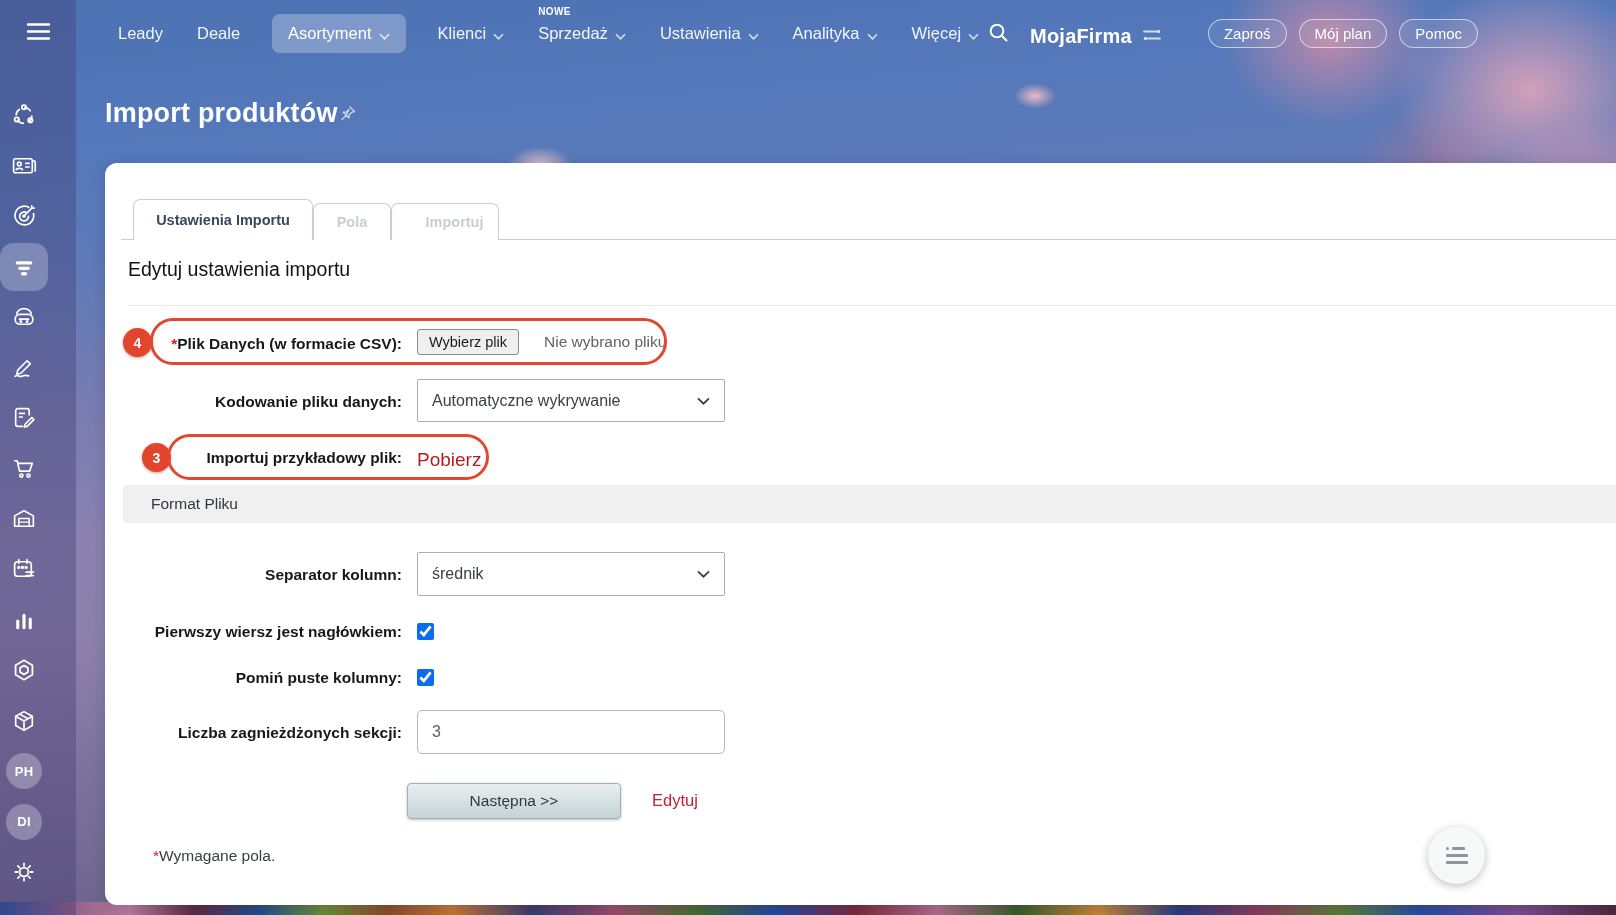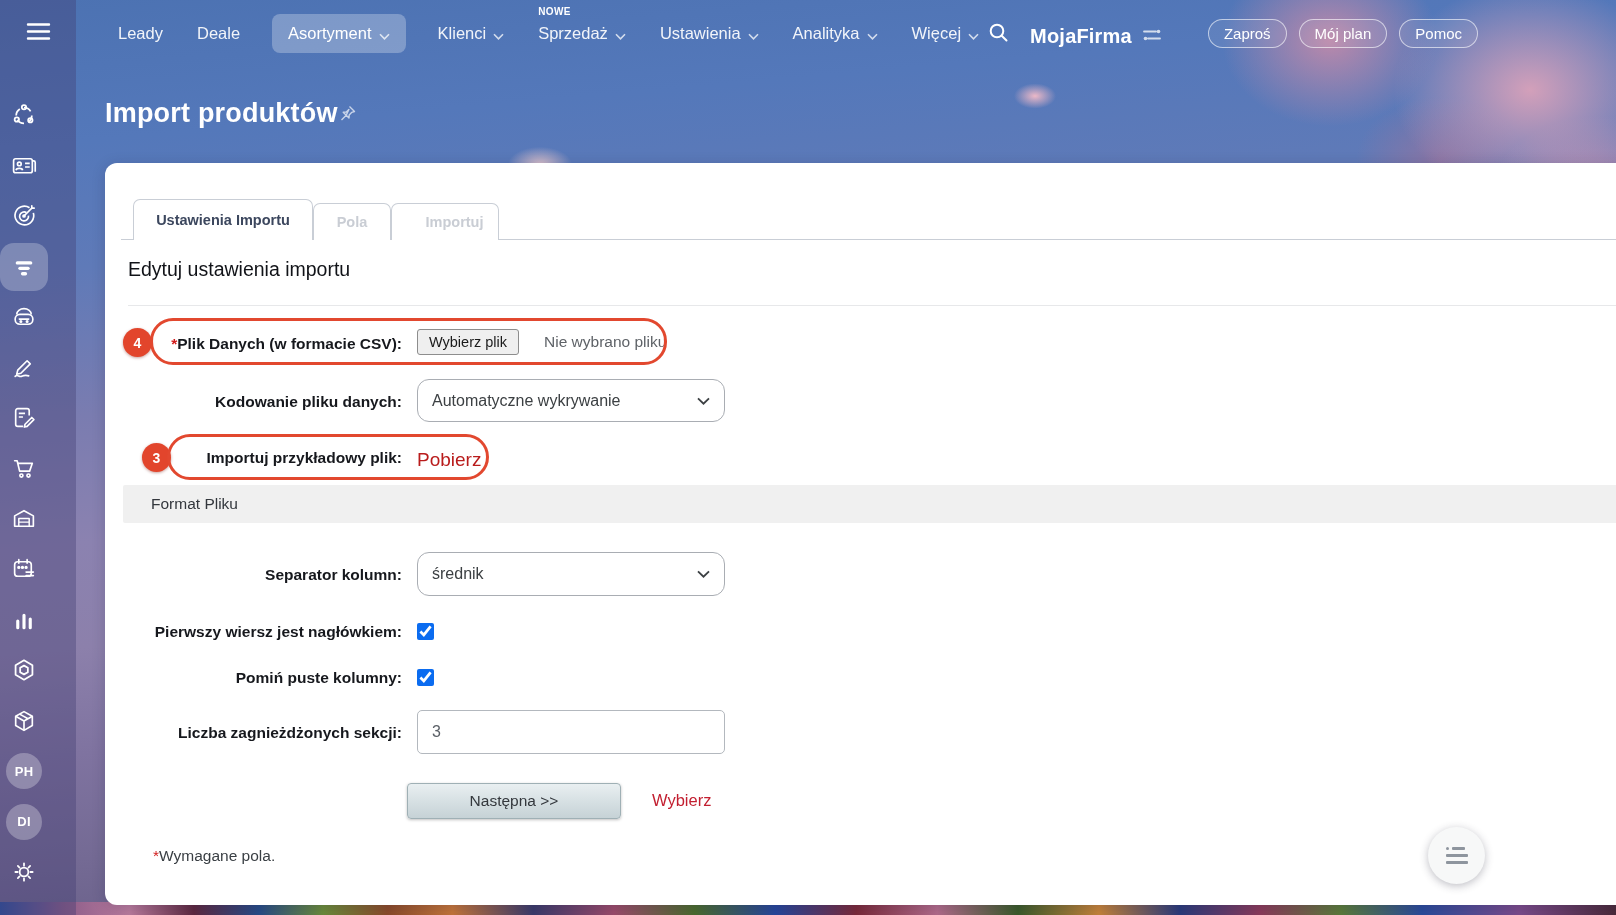--- a/index.html
+++ b/index.html
@@ -80,21 +80,21 @@
   .heading-divider { position:absolute; top:142px; left:23px; right:18px; border-top:1px solid #e7e8ea; }
 
   .form-label { position:absolute; left:0; width:297px; text-align:right; font-size:15.5px; font-weight:600; color:#16181d; }
   .req { color:#d21c1c; }
 
   .file-control { position:absolute; left:312px; top:166px; display:flex; align-items:center; gap:25px; }
   .file-btn { background:#efefef; border:1px solid #8d8d8d; border-radius:3px; font-size:14.5px; color:#1a1a1a;
               padding:4px 11px; cursor:pointer; font-family:"Liberation Sans", sans-serif; }
   .file-status { font-size:15.5px; color:#5f6368; }
 
-  .sel { position:absolute; left:312px; width:308px; height:43px; border:1px solid #a9adb3; border-radius:12px;
+  .sel { position:absolute; left:312px; width:308px; height:43px; border:1px solid #a9adb3; border-radius:2px;
          background:#fff; display:flex; align-items:center; padding:0 14px; cursor:pointer; }
   .sel-text { font-size:16px; color:#3c4043; flex:1; }
   .sel-chev { display:flex; }
 
   .link { font-size:19px; color:#b91c1c; cursor:pointer;text-align:right; }
 
   .section-bar { position:absolute; left:18px; right:18px; top:322px; height:38px; background:#f0f0f0;
                  border-radius:2px; display:flex; align-items:center; padding-left:28px; font-size:15.5px; color:#33373d; }
 
   .checkbox { position:absolute; left:312px; width:17px; height:17px; accent-color:#0b6cf0; cursor:pointer; }
@@ -405,21 +405,21 @@
   <div class="form-label" style="top:460px;">Pierwszy wiersz jest nagłówkiem:</div>
   <input type="checkbox" class="checkbox" style="top: 460px;" checked="">
 
   <div class="form-label" style="top:506px;">Pomiń puste kolumny:</div>
   <input type="checkbox" class="checkbox" style="top: 506px;" checked="">
 
   <div class="form-label" style="top:561px;">Liczba zagnieżdżonych sekcji:</div>
   <input type="text" class="text-input" value="3" style="">
 
   <button class="next-btn">Następna &gt;&gt;</button>
-  <span class="cancel-link">Wybierz</span>
+  <span class="cancel-link">Edytuj</span>
 
   <div class="required-note">
     <span class="req">*</span><span>Wymagane pola.</span>
   </div>
 
   <div class="anno-badge b4">4</div>
   <div class="anno-rect r4"></div>
   <div class="anno-badge b3">3</div>
   <div class="anno-rect r3"></div>
 </div>

